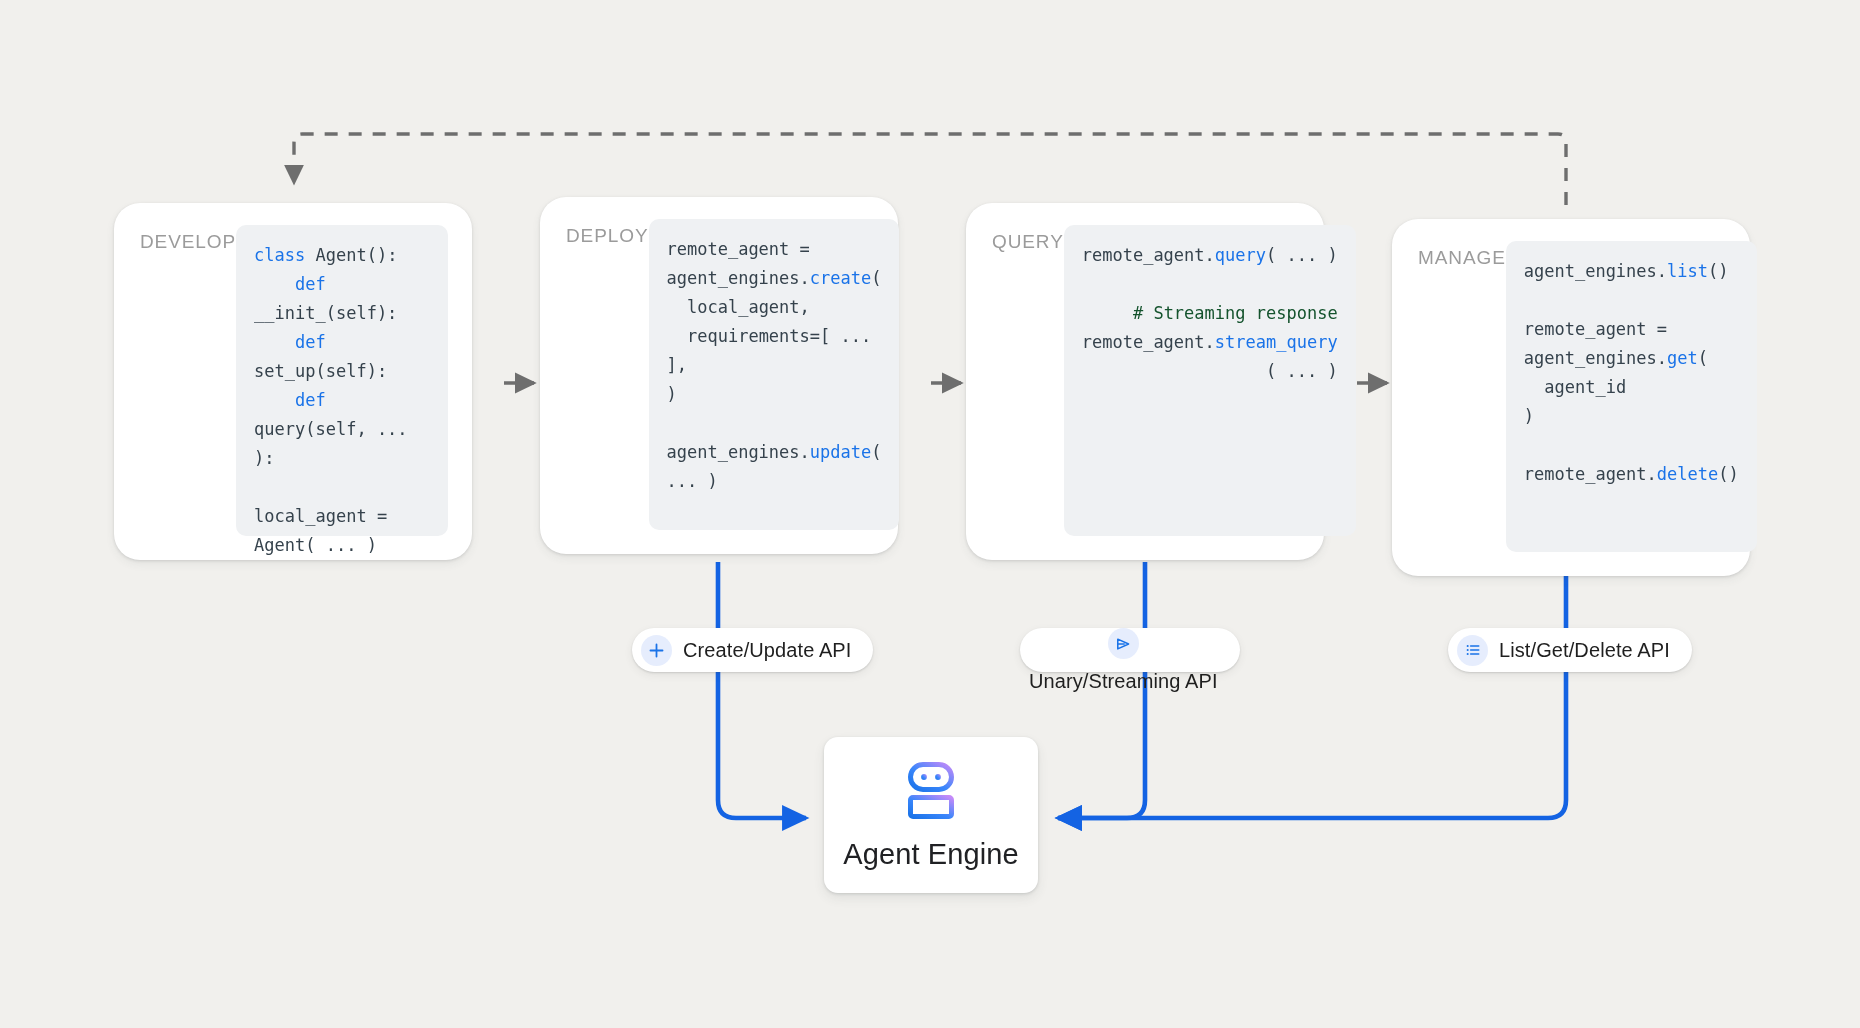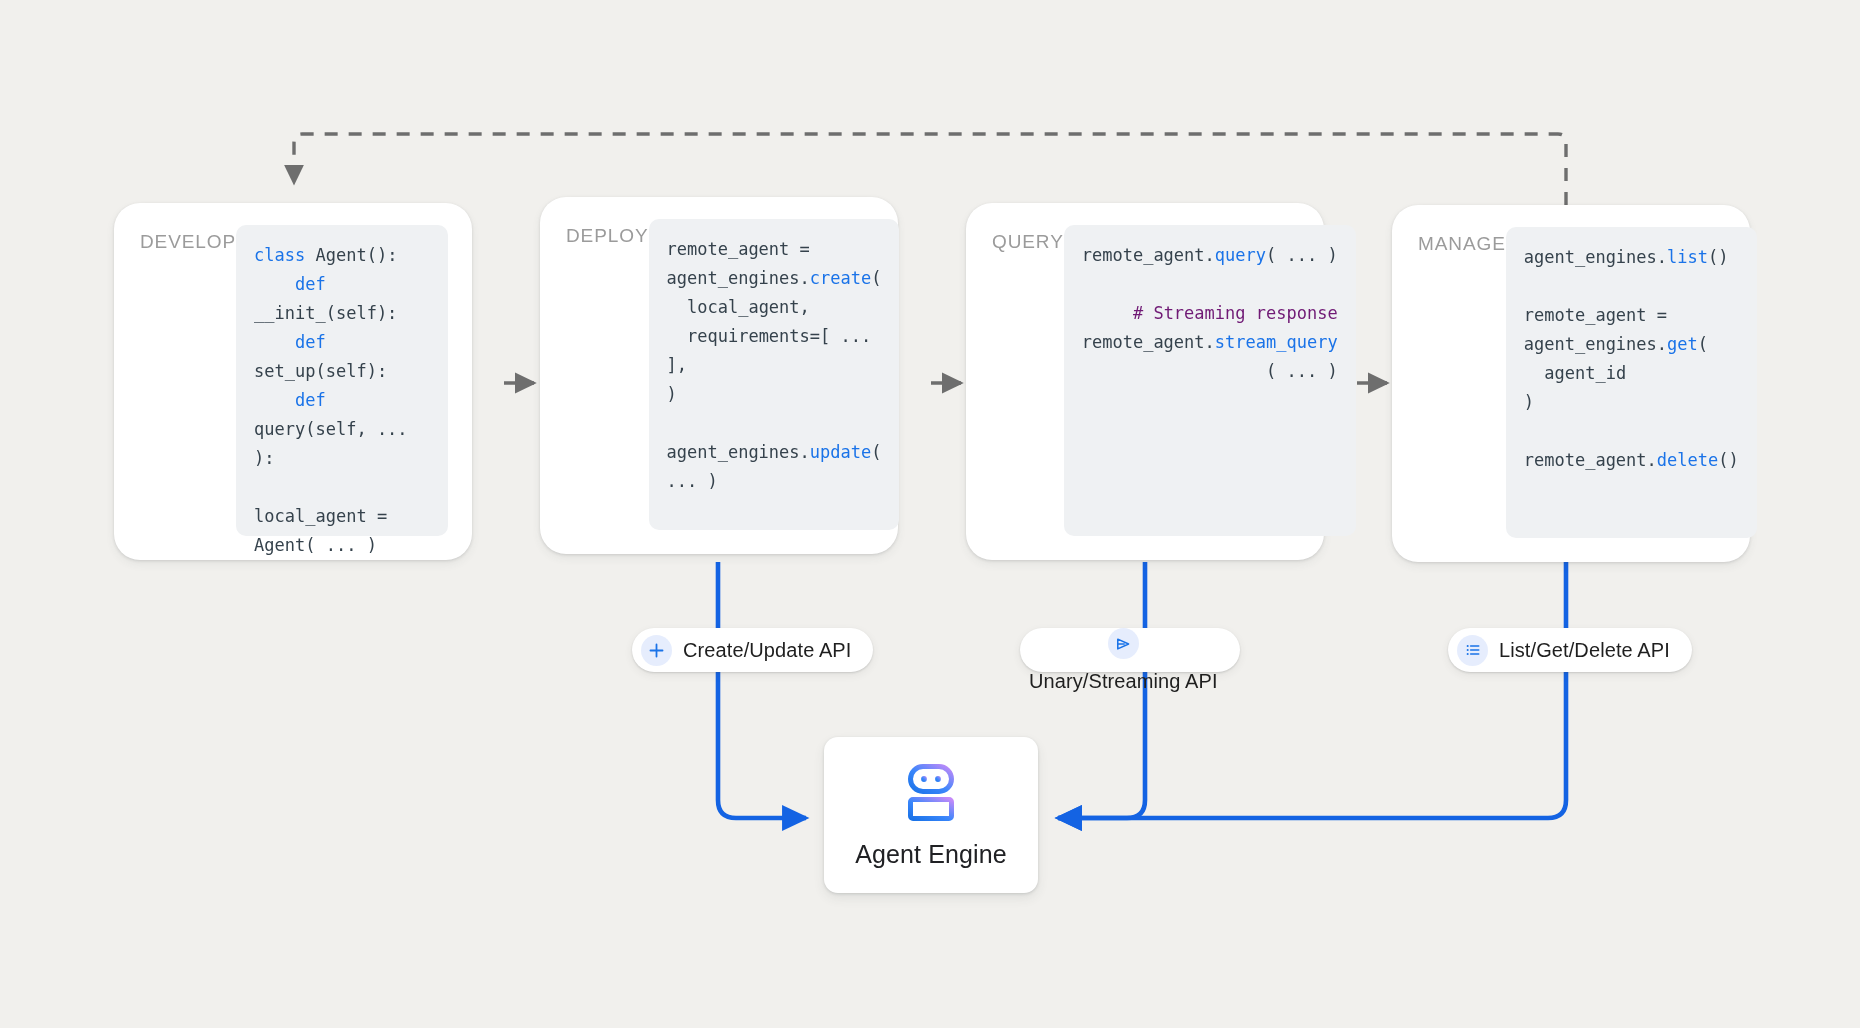--- a/index.html
+++ b/index.html
@@ -57,21 +57,21 @@
   .code {
     font-family: "DejaVu Sans Mono", monospace;
     font-size: 17px;
     line-height: 29px;
     color: #35424c;
     white-space: pre-wrap;
     margin: 0;
   }
   .tok-kw { color: #1a73e8; }
   .tok-fn { color: #1a73e8; }
-  .tok-cm { color: #701a75; }
+  .tok-cm { color: #14532d; }
 
   
   .api-pill {
     position: absolute;
     height: 44px;
     display: flex;
     align-items: center;
     gap: 11px;
     background: #ffffff;
     border-radius: 26px;
@@ -108,21 +108,21 @@
     box-shadow: 0 1px 3px rgba(60,64,67,0.18), 0 5px 12px rgba(60,64,67,0.09);
     display: flex;
     flex-direction: column;
     align-items: center;
     justify-content: center;
     gap: 12px;
     box-sizing: border-box;
   }
   #agent-engine .ae-label {
     font-family: "Liberation Sans", sans-serif;
-    font-size: 25px;
+    font-size: 29px;
     color: #202124;
     letter-spacing: 0.1px;
   }
 </style>
 </head>
 <body>
 
 <div id="stage">
 
   <svg id="wires" viewBox="0 0 1860 1028" width="1860" height="1028" xmlns="http://www.w3.org/2000/svg">
@@ -196,21 +196,21 @@
     <div class="stage-title">QUERY</div>
     <div class="code-box">
       <pre class="code"><span>remote_agent.</span><span class="tok-fn">query</span><span>( ... )</span>
 <span></span>
 <span class="tok-cm"># Streaming response</span>
 <span>remote_agent.</span><span class="tok-fn">stream_query</span>
 <span>( ... )</span></pre>
     </div>
   </div>
 
-  <div class="stage-card" style="left:1392px; top:205px; width:358px; height:357px;">
+  <div class="stage-card" style="left:1392px; top:219px; width:358px; height:357px;">
     <div class="stage-title">MANAGE</div>
     <div class="code-box">
       <pre class="code"><span>agent_engines.</span><span class="tok-fn">list</span><span>()</span>
 <span></span>
 <span>remote_agent =</span>
 <span>agent_engines.</span><span class="tok-fn">get</span><span>(</span>
 <span>  agent_id</span>
 <span>)</span>
 <span></span>
 <span>remote_agent.</span><span class="tok-fn">delete</span><span>()</span></pre>

